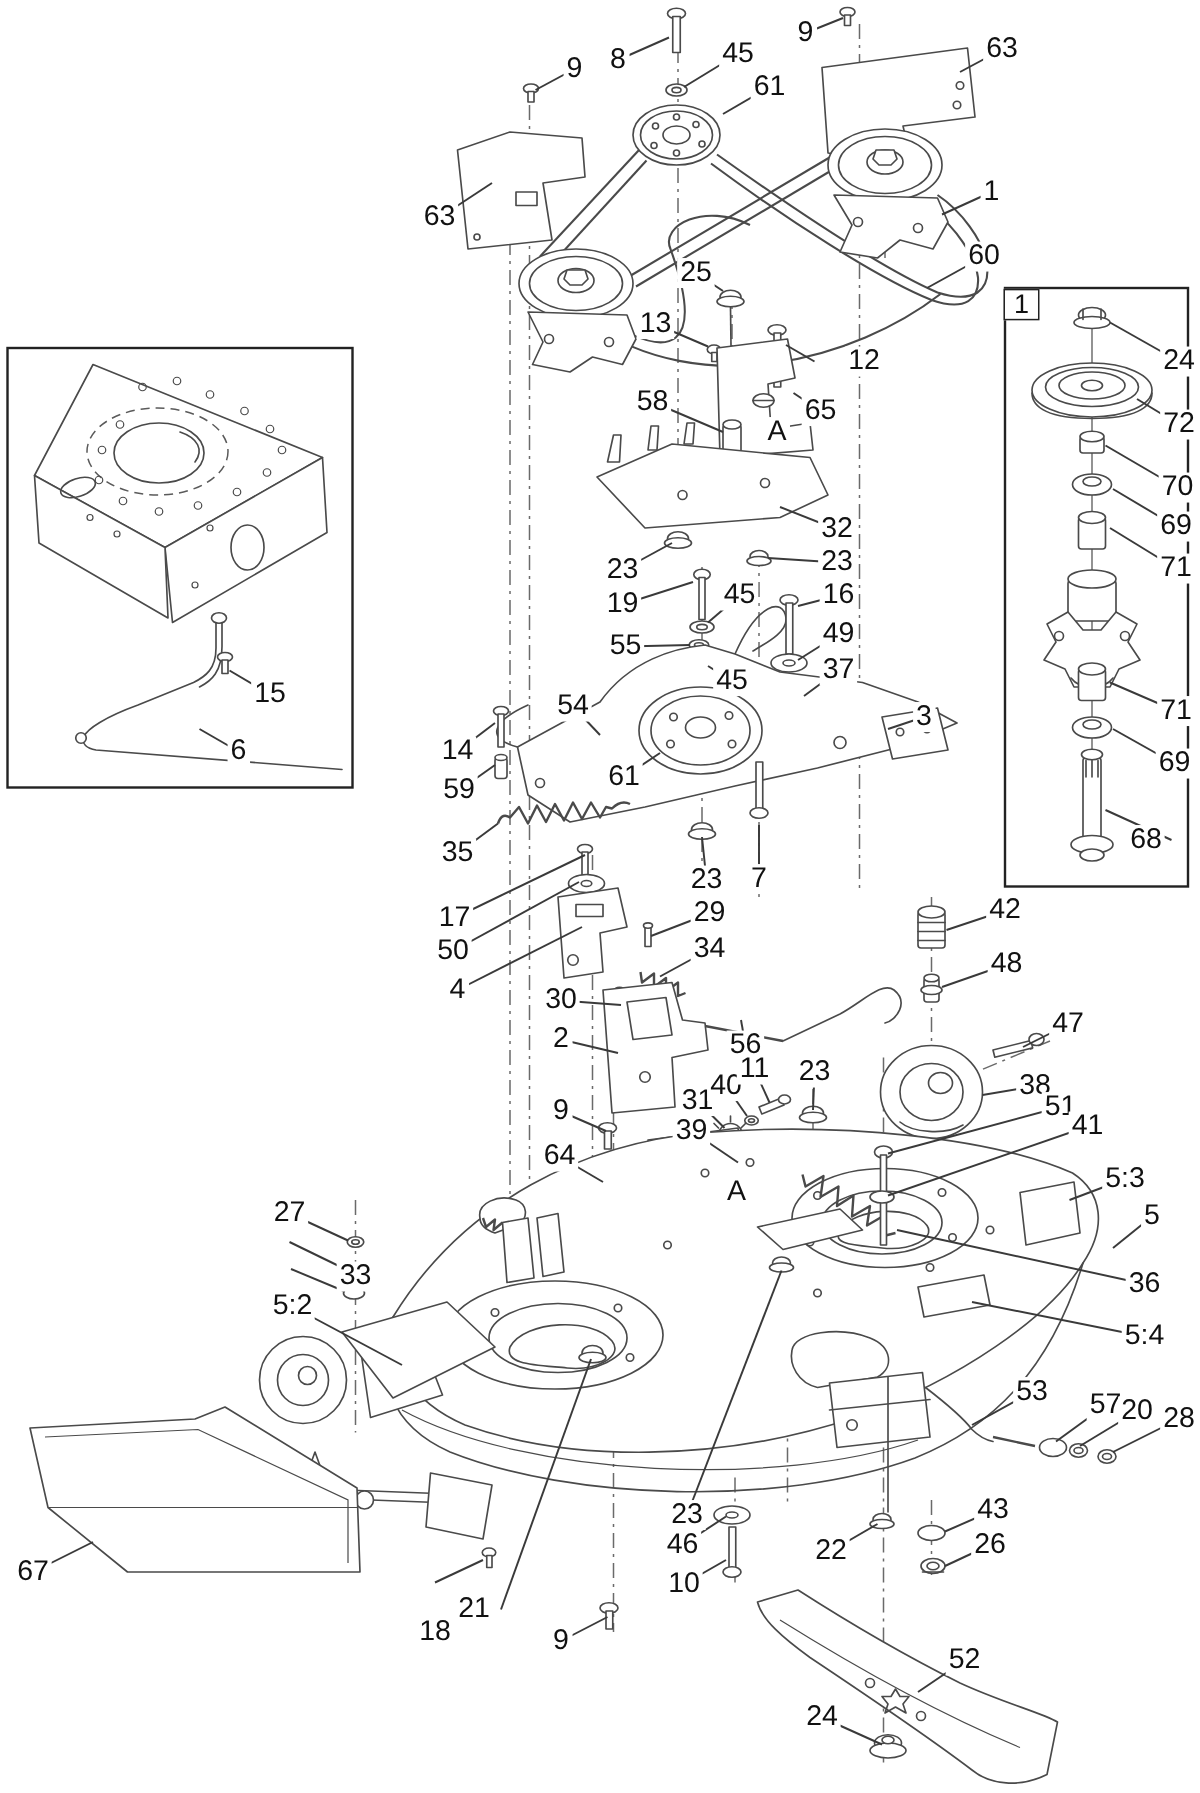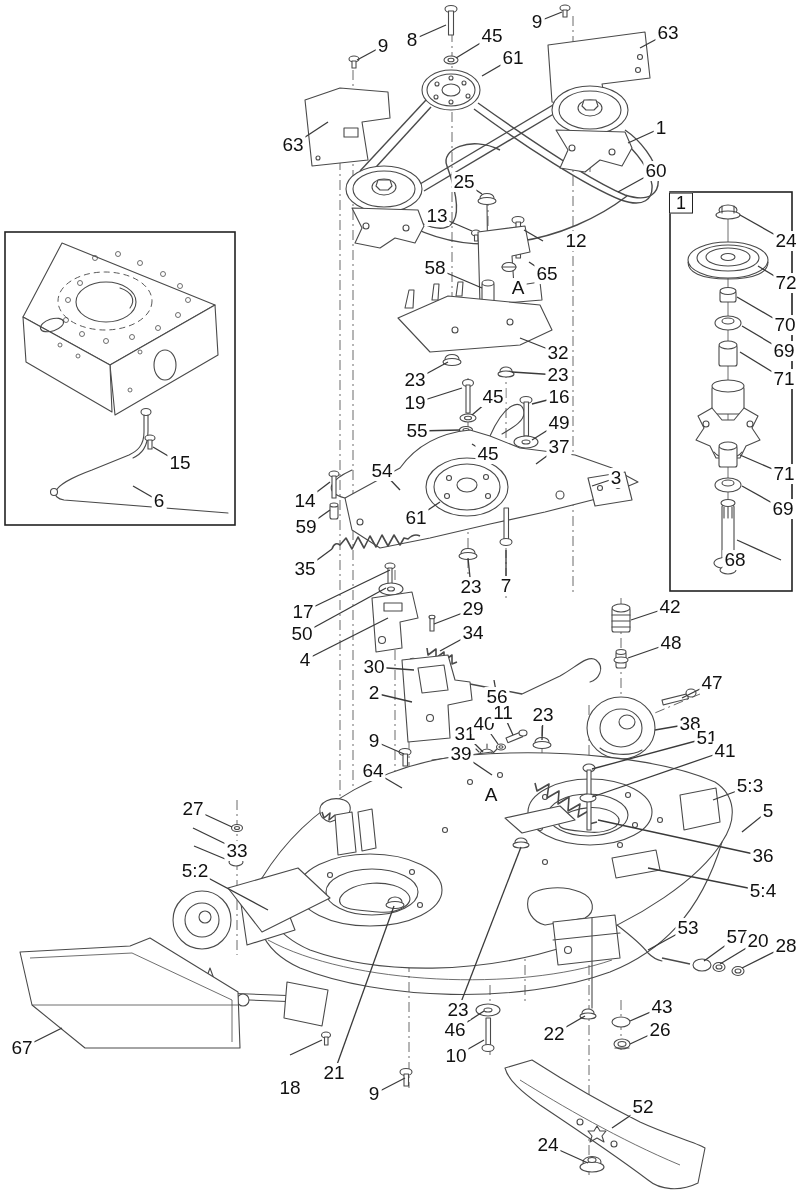--- a/index.html
+++ b/index.html
@@ -728,36 +728,36 @@
       <div class="callout" style="left: 193px; top: 809px;">27</div>
       <div class="callout" style="left: 193px; top: 851px; margin-left: 44px;">33</div>
       <div class="callout" style="left: 194px; top: 870px; text-align: center;">44</div>
       <div class="callout" style="left: 195px; top: 871px;">5:2</div>
       <div class="callout" style="left: 688px; top: 928px;">53</div>
       <div class="callout" style="left: 737px; top: 937px;">57</div>
       <div class="callout" style="left: 758px; top: 941px;">20</div>
       <div class="callout" style="left: 786px; top: 946px;">28</div>
       <div class="callout" style="left: 22px; top: 1048px;">67</div>
       <div class="callout" style="left: 290px; top: 1055px; margin-top: 33px;">18</div>
-      <div class="callout" style="left: 334px; top: 1073px;">21</div>
+      <div class="callout" style="left: 316px; top: 1073px;">21</div>
       <div class="callout" style="left: 374px; top: 1094px;">9</div>
       <div class="callout" style="left: 458px; top: 1010px;">23</div>
       <div class="callout" style="left: 455px; top: 1030px;">46</div>
       <div class="callout" style="left: 456px; top: 1056px;">10</div>
       <div class="callout" style="left: 554px; top: 1034px;">22</div>
       <div class="callout" style="left: 662px; top: 1007px;">43</div>
       <div class="callout" style="left: 660px; top: 1030px;">26</div>
       <div class="callout" style="left: 643px; top: 1107px;">52</div>
       <div class="callout" style="left: 548px; top: 1145px;">24</div>
       <div class="callout boxed" style="left: 681px; top: 203px;">1</div>
       <div class="callout" style="left: 786px; top: 241px;">24</div>
       <div class="callout" style="left: 786px; top: 283px;">72</div>
       <div class="callout" style="left: 785px; top: 325px;">70</div>
       <div class="callout" style="left: 784px; top: 351px;">69</div>
       <div class="callout" style="left: 784px; top: 379px;">71</div>
       <div class="callout" style="left: 784px; top: 474px;">71</div>
       <div class="callout" style="left: 783px; top: 509px;">69</div>
-      <div class="callout" style="left: 735px; top: 560px;">68</div>
+      <div class="callout" style="left: 764px; top: 560px;">68</div>
       <div class="callout" style="left: 180px; top: 463px;">15</div>
       <div class="callout" style="left: 159px; top: 501px;">6</div>
     </div>
 
 </div>
 
 </body></html>

